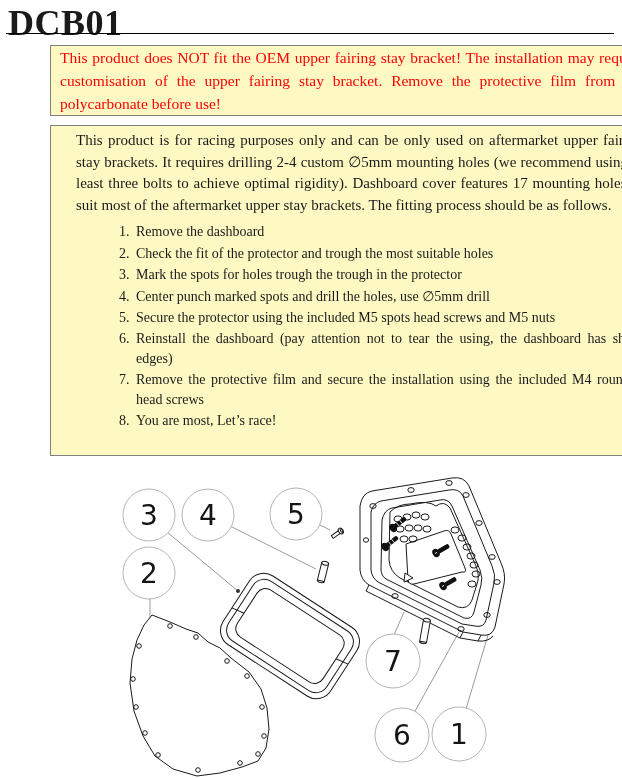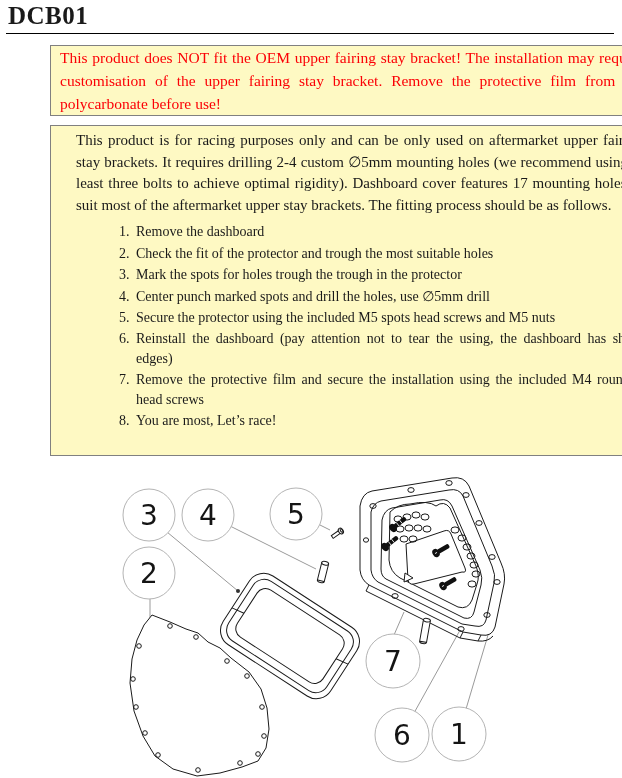--- a/index.html
+++ b/index.html
@@ -4,21 +4,21 @@
 <style>
   html, body { margin:0; padding:0; }
   body {
     width:622px; height:778px; position:relative;
     background:#ffffff; overflow:hidden;
     font-family:"Liberation Serif","DejaVu Serif",serif;
     color:#1a1a1a;
   }
   .page-title{
     position:absolute; left:8px; top:2px;
-    font-size:25px; font-weight:bold; letter-spacing:0.5px;
+    font-size:36px; font-weight:bold; letter-spacing:0.5px;
   }
   .title-rule{
     position:absolute; left:6px; right:8px; top:33px;
     border:0; border-top:1.6px solid #000; margin:0;
   }
   .box{
     position:absolute; left:7px; width:603px; box-sizing:border-box;
     border:1px solid #808080; background:#fef9c3;
     text-align:justify;
     margin-left:43px;

